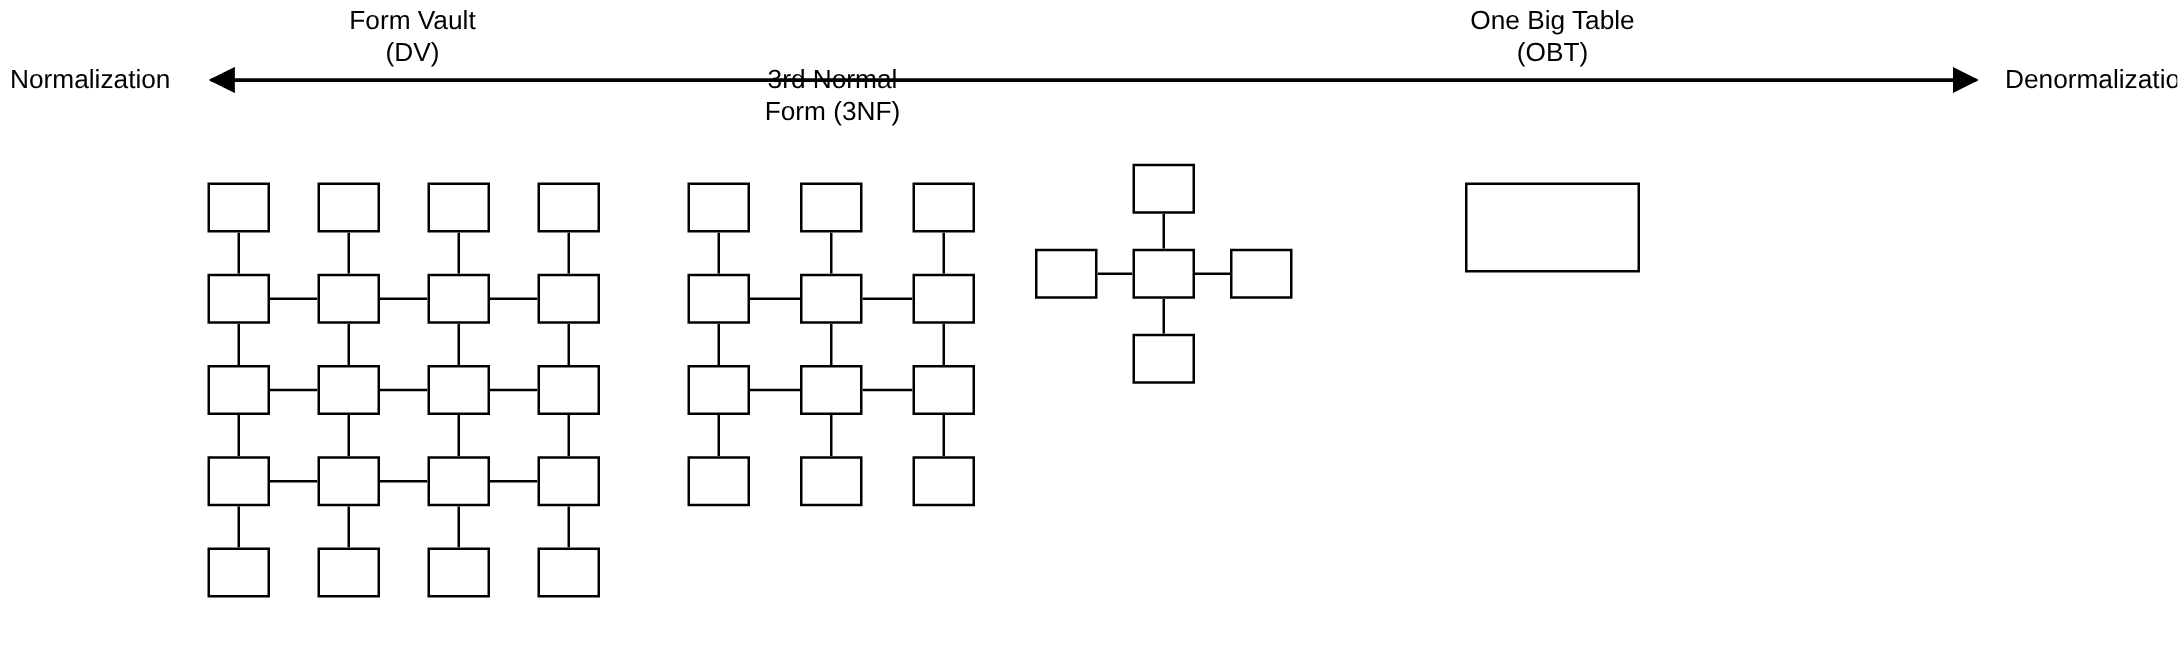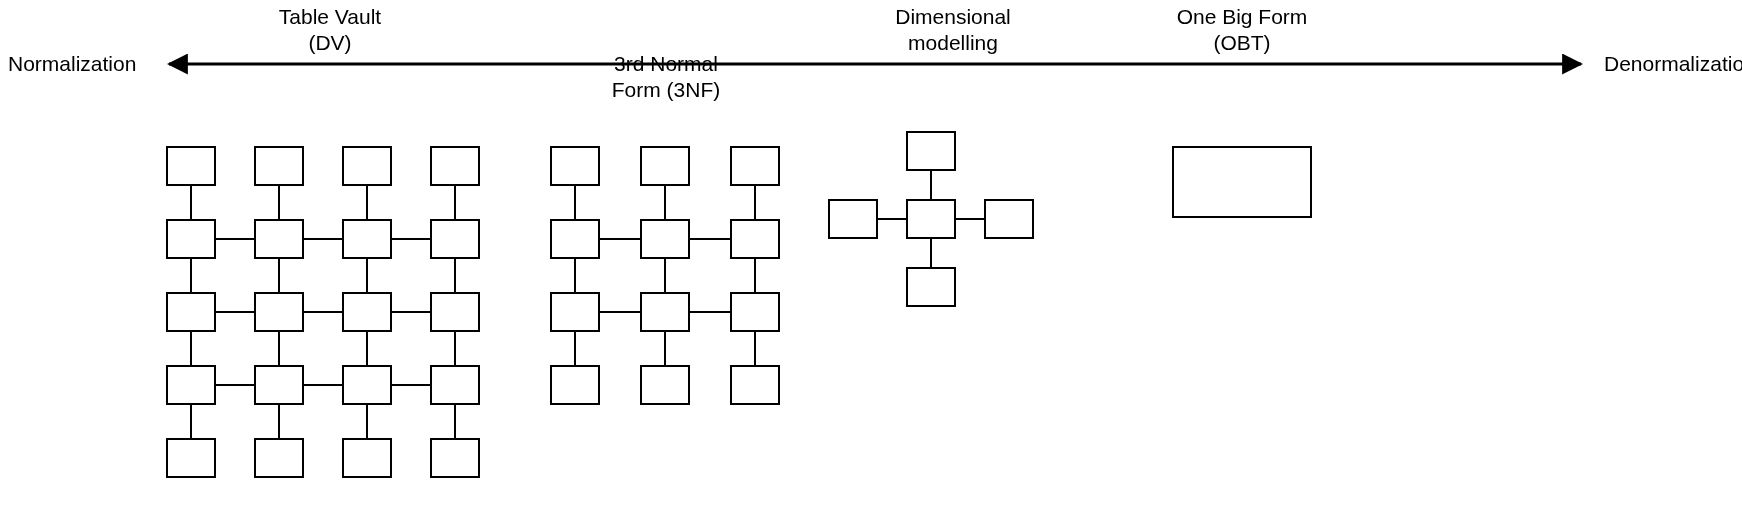--- a/index.html
+++ b/index.html
@@ -81,30 +81,28 @@
       <marker id="arrow-end" viewBox="0 0 10 10" refX="9" refY="5" markerWidth="7" markerHeight="7" orient="auto-start-reverse">
         <path d="M 0 0 L 10 5 L 0 10 z" fill="#000000"></path>
       </marker>
       <marker id="arrow-start" viewBox="0 0 10 10" refX="9" refY="5" markerWidth="7" markerHeight="7" orient="auto-start-reverse">
         <path d="M 0 0 L 10 5 L 0 10 z" fill="#000000"></path>
       </marker>
     </defs>
     <line x1="6" y1="12" x2="1418" y2="12" stroke="#000000" stroke-width="3" marker-start="url(#arrow-start)" marker-end="url(#arrow-end)"></line>
   </svg>
 
-  <div class="stage-label" style="left:230px; top:4px; width:200px;">Table Vault
+  <div class="stage-label" style="left:230px; top:4px; width:200px;">Form Vault
 (DV)</div>
 
   <div class="stage-label" style="left:566px; top:4px; width:200px;margin-top:47px;">3rd Normal
 Form (3NF)</div>
 
-  <div class="stage-label" style="left:853px; top:4px; width:200px;">Dimensional
-modelling</div>
 
-  <div class="stage-label" style="left:1142px; top:4px; width:200px;">One Big Form
+  <div class="stage-label" style="left:1142px; top:4px; width:200px;">One Big Table
 (OBT)</div>
 
   <div class="cluster" id="cluster-data-vault">
       <div class="edge v" style="left: 190px; top: 186px; height: 33px;"></div>
       <div class="edge v" style="left: 278px; top: 186px; height: 33px;"></div>
       <div class="edge v" style="left: 366px; top: 186px; height: 33px;"></div>
       <div class="edge v" style="left: 454px; top: 186px; height: 33px;"></div>
       <div class="edge v" style="left: 190px; top: 259px; height: 33px;"></div>
       <div class="edge v" style="left: 278px; top: 259px; height: 33px;"></div>
       <div class="edge v" style="left: 366px; top: 259px; height: 33px;"></div>

